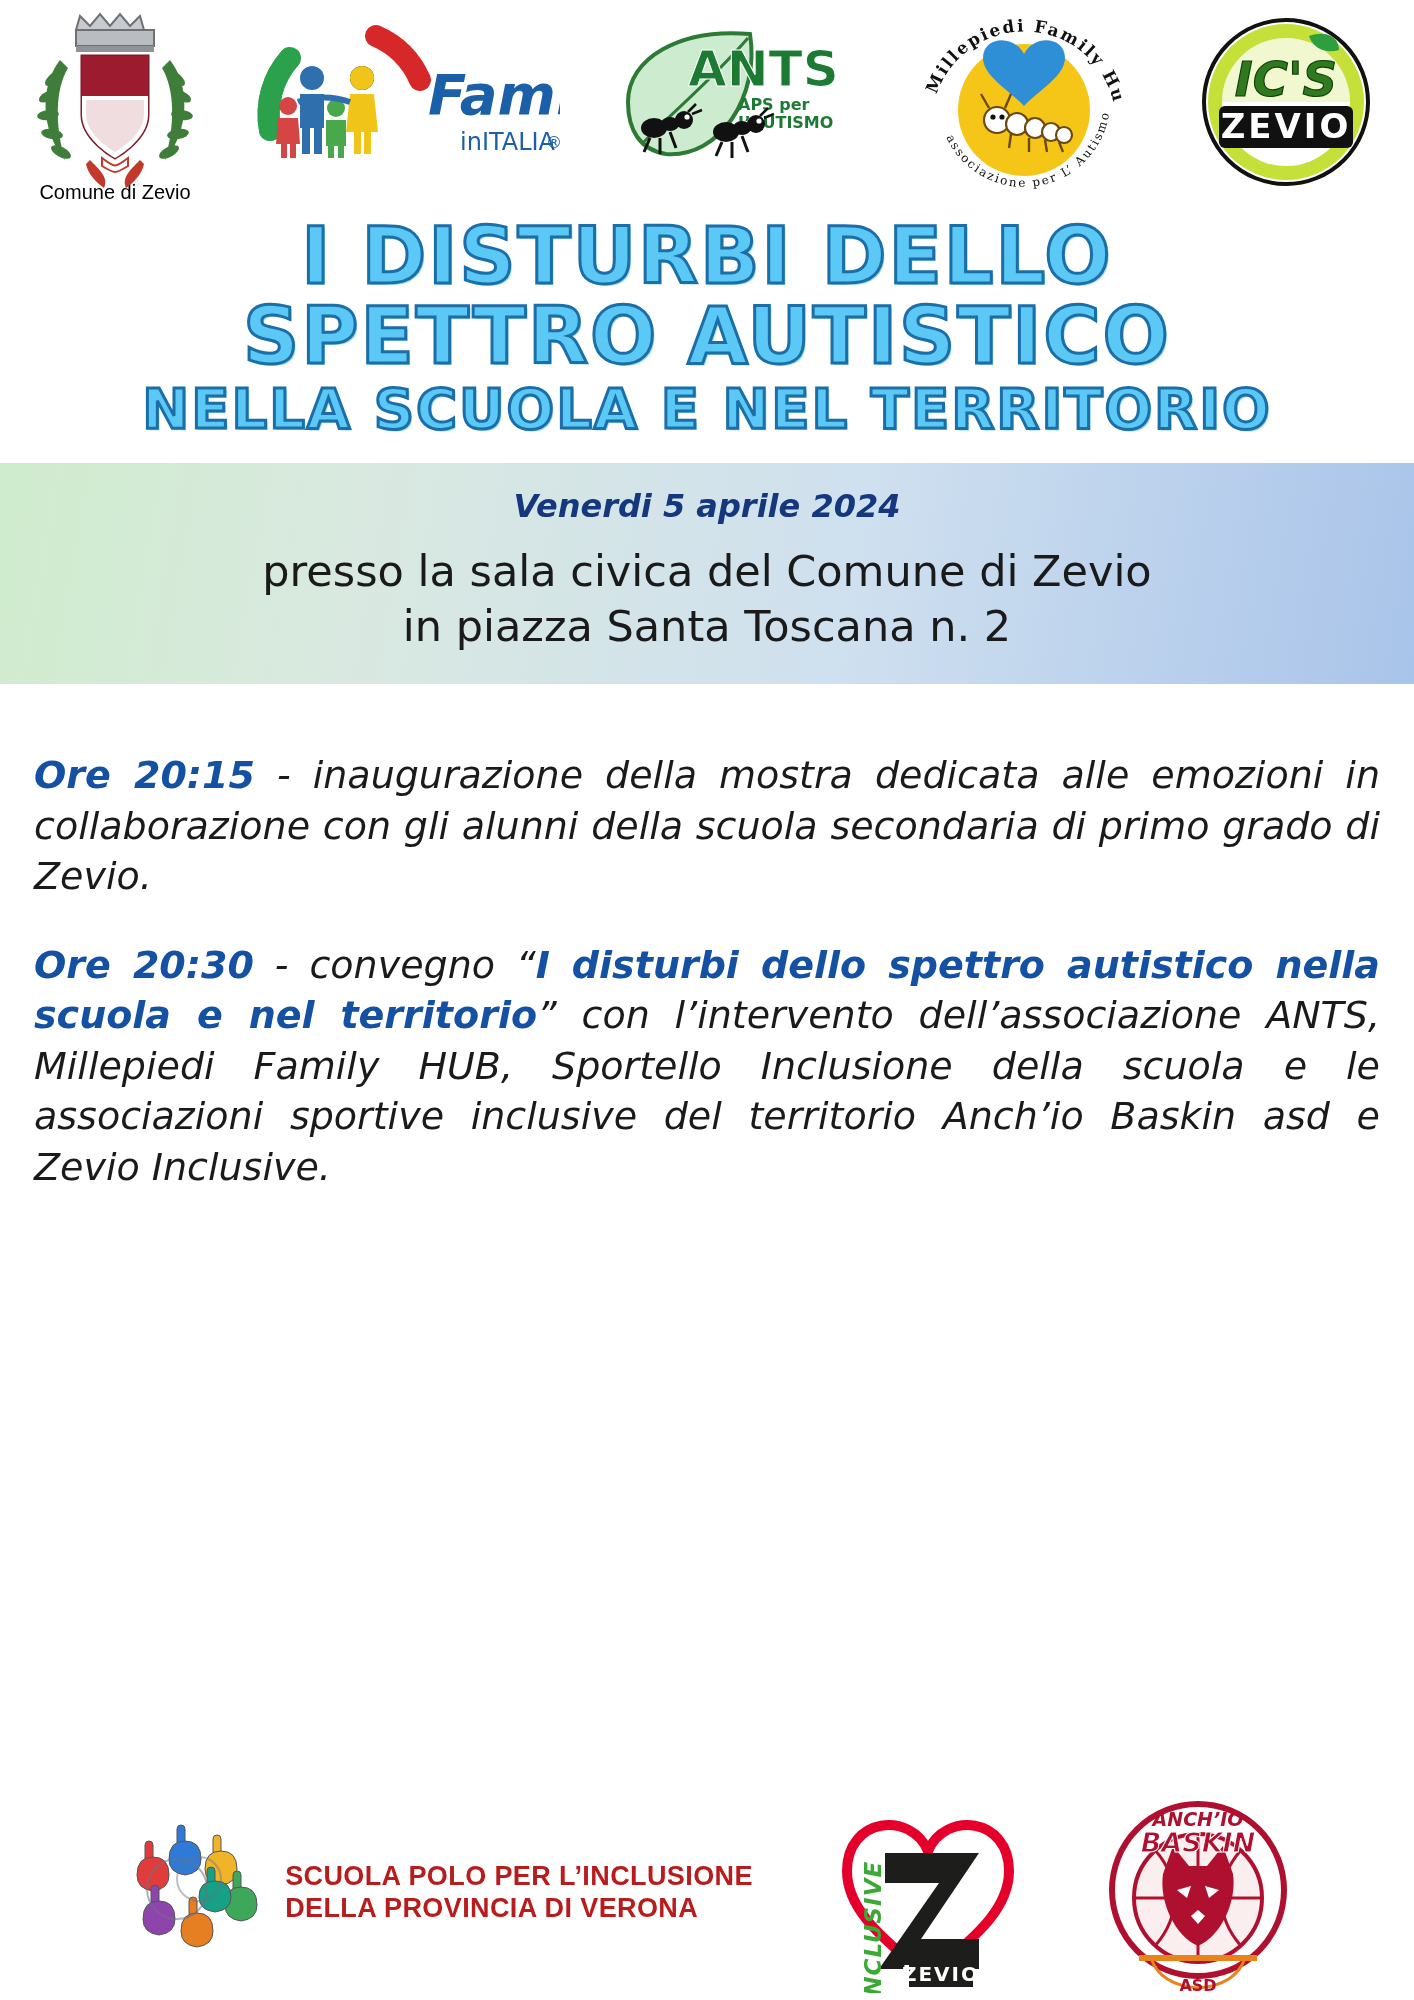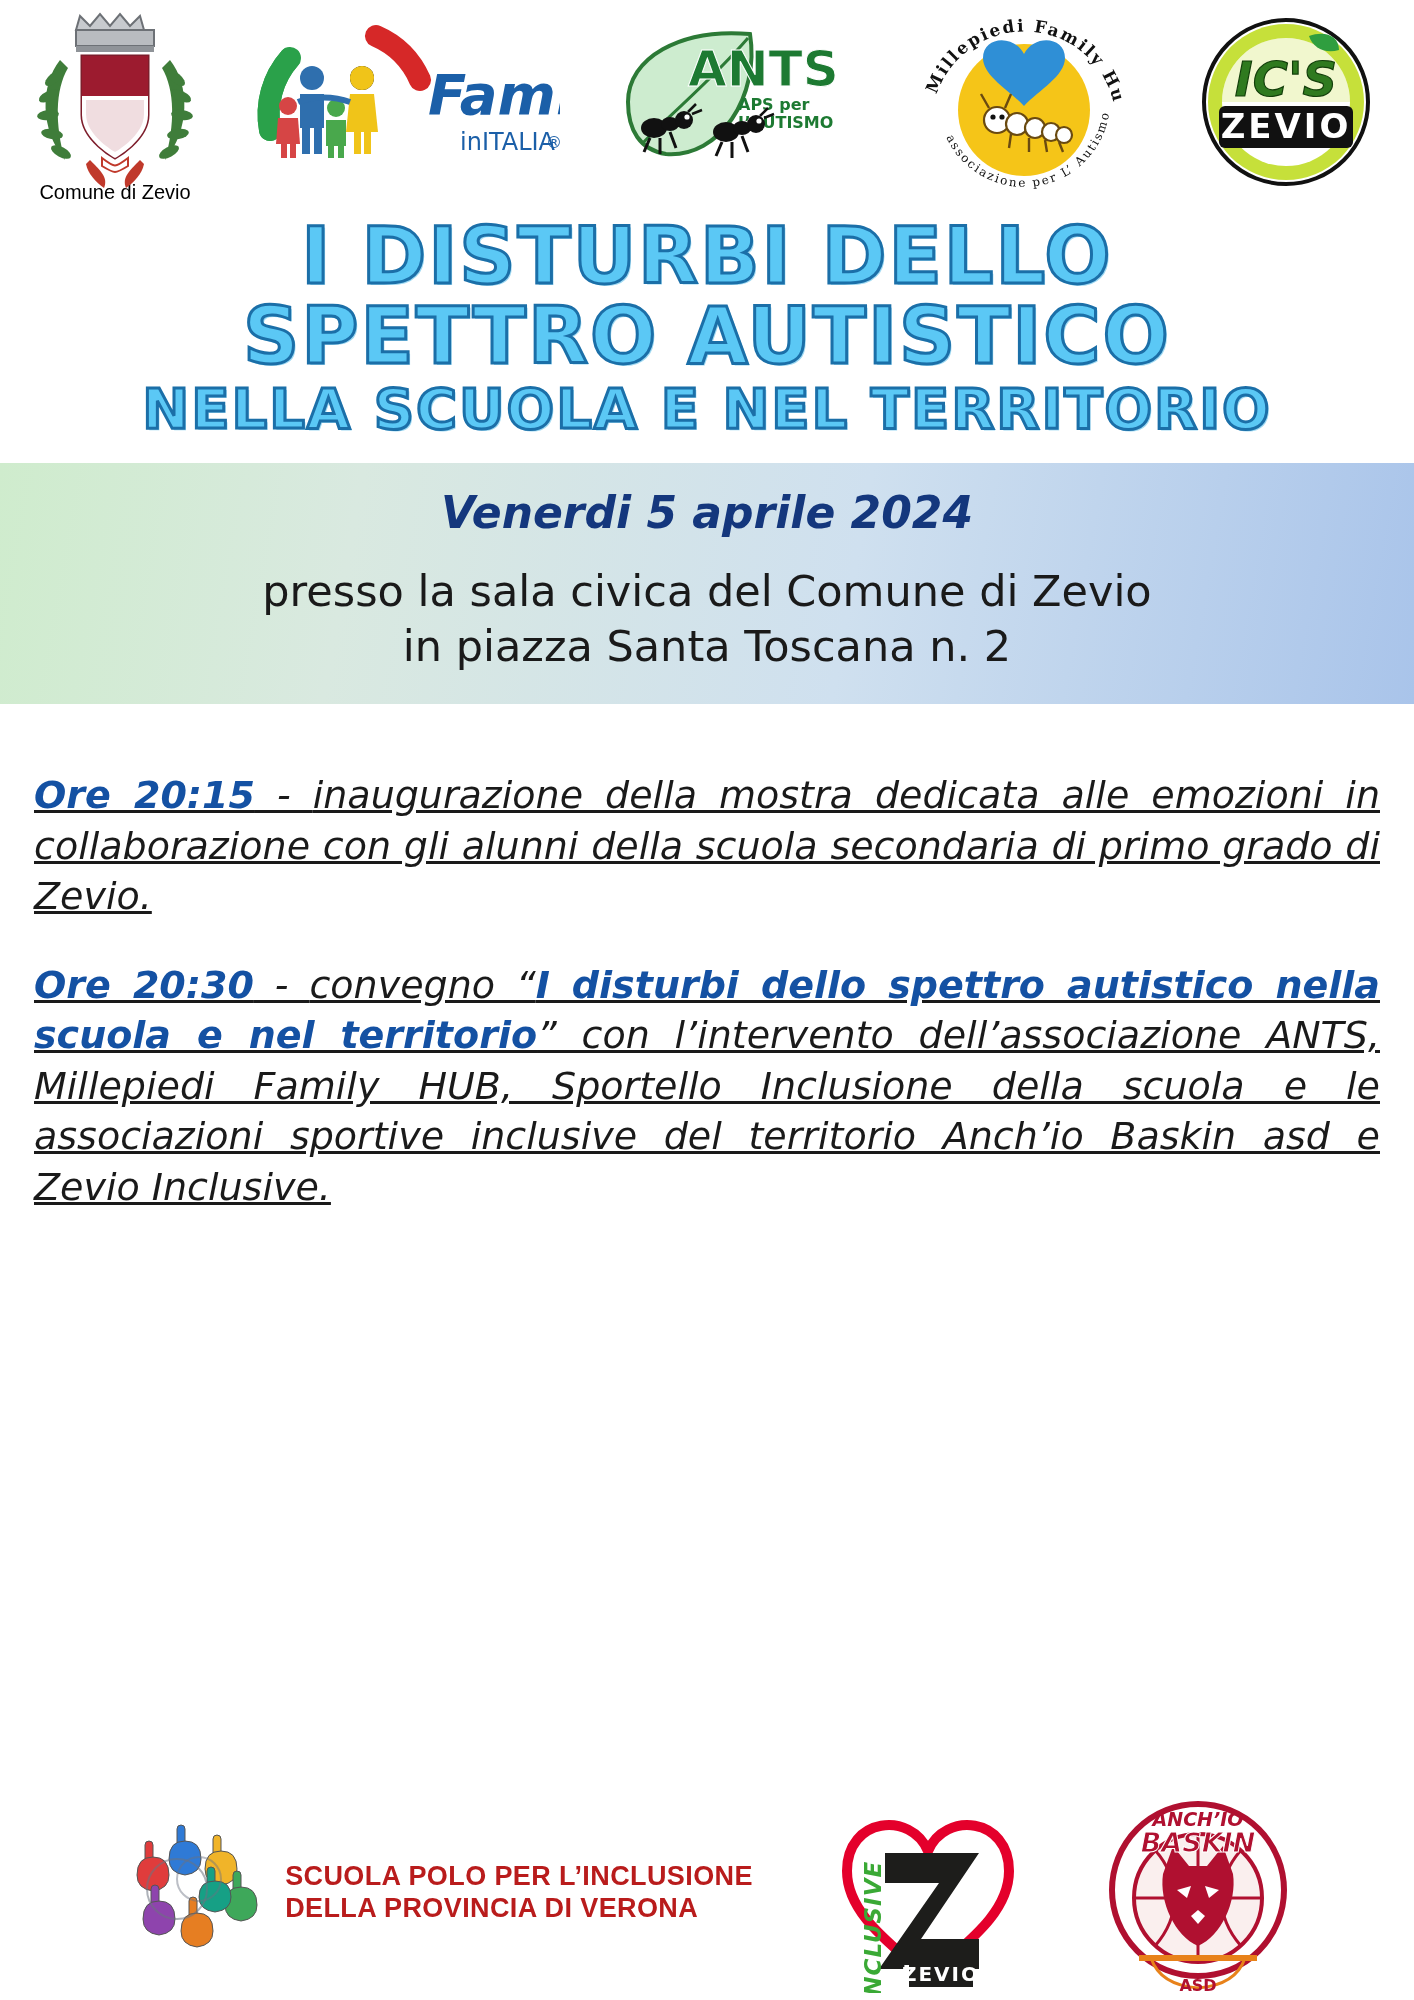--- a/index.html
+++ b/index.html
@@ -77,44 +77,43 @@
   .banner {
     margin-top: 26px;
     background: linear-gradient(100deg, #cfeccd 0%, #d9e9e0 25%, #cfe0ef 60%, #a9c4ea 100%);
     padding: 24px 40px 30px 40px;
     text-align: center;
   }
   .banner-date {
     font-family: "DejaVu Sans", sans-serif;
     font-style: italic;
     font-weight: bold;
-    font-size: 44px;
+    font-size: 32px;
     color: #14377D;
-    margin-bottom: 26px;
+    margin-bottom: 19px;
   }
   .banner-venue {
     font-family: "DejaVu Sans", sans-serif;
     font-size: 43px;
     color: #1a1a1a;
     line-height: 1.28;
   }
 
   
   .content {
     padding: 28px 34px 0 34px;
   }
   .para {
     font-family: "DejaVu Sans", sans-serif;
     font-style: italic;
     font-size: 38px;
     line-height: 1.33;
     color: #1a1a1a;
     text-align: justify;
     margin-bottom: 28px;
-    text-decoration: underline;
   }
   .para:last-child { margin-bottom: 0; }
   .hl {
     color: #1451A3;
     font-weight: bold;
     font-style: italic;
   }
 
   
   .bottom-bar {

